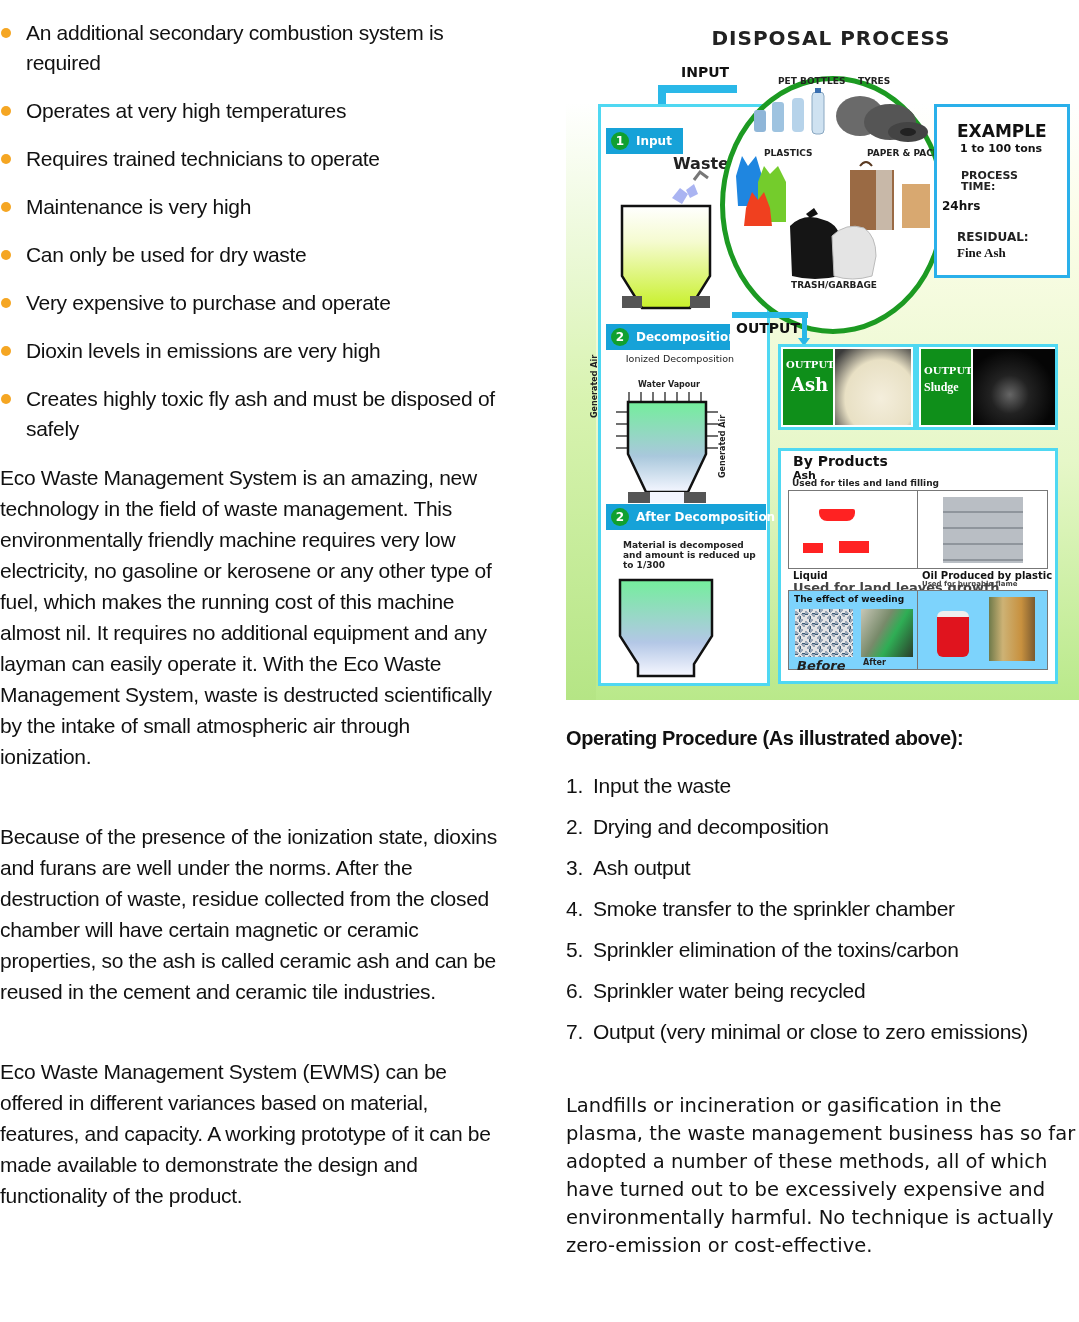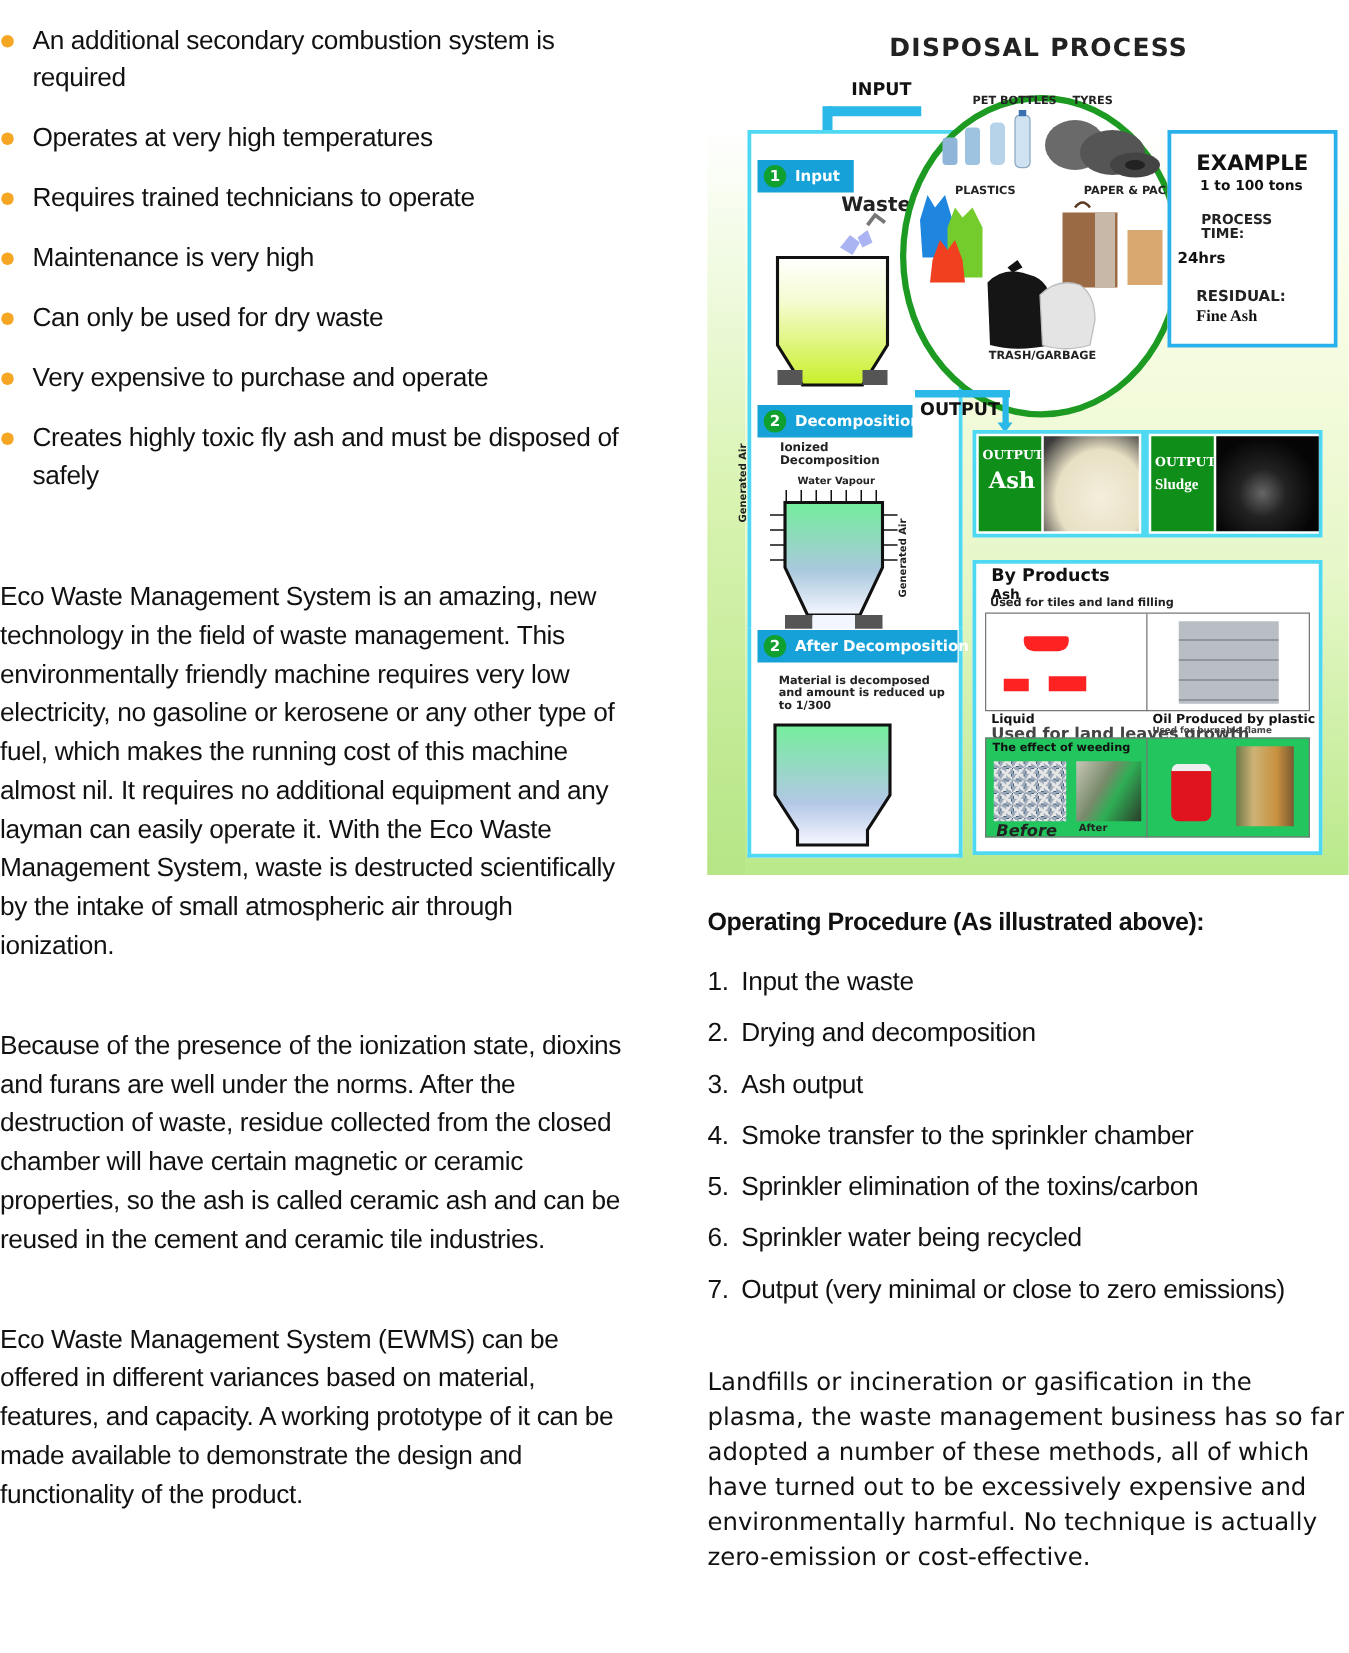--- a/index.html
+++ b/index.html
@@ -50,20 +50,21 @@
 <body>
 
 <div class="left-col">
   <ul class="bullet-list">
     <li class="bullet-item"><span class="bullet-dot"></span><span>An additional secondary combustion system is required</span></li>
     <li class="bullet-item"><span class="bullet-dot"></span><span>Operates at very high temperatures</span></li>
     <li class="bullet-item"><span class="bullet-dot"></span><span>Requires trained technicians to operate</span></li>
     <li class="bullet-item"><span class="bullet-dot"></span><span>Maintenance is very high</span></li>
     <li class="bullet-item"><span class="bullet-dot"></span><span>Can only be used for dry waste</span></li>
     <li class="bullet-item"><span class="bullet-dot"></span><span>Very expensive to purchase and operate</span></li>
+    <li class="bullet-item"><span class="bullet-dot"></span><span>Dioxin levels in emissions are very high</span></li>
     <li class="bullet-item"><span class="bullet-dot"></span><span>Creates highly toxic fly ash and must be disposed of safely</span></li>
   </ul>
 
   <p class="para" style="top:462px;">Eco Waste Management System is an amazing, new technology in the field of waste management. This environmentally friendly machine requires very low electricity, no gasoline or kerosene or any other type of fuel, which makes the running cost of this machine almost nil. It requires no additional equipment and any layman can easily operate it. With the Eco Waste Management System, waste is destructed scientifically by the intake of small atmospheric air through ionization.</p>
   <p class="para" style="top:821px;">Because of the presence of the ionization state, dioxins and furans are well under the norms. After the destruction of waste, residue collected from the closed chamber will have certain magnetic or ceramic properties, so the ash is called ceramic ash and can be reused in the cement and ceramic tile industries.</p>
   <p class="para" style="top:1056px;">Eco Waste Management System (EWMS) can be offered in different variances based on material, features, and capacity. A working prototype of it can be made available to demonstrate the design and functionality of the product.</p>
 </div>
 
 <div class="right-col">
 
@@ -100,21 +101,21 @@
         </defs>
       <polygon points="2,2 90,2 90,72 70,104 22,104 2,72" fill="url(#g1)" stroke="#111" stroke-width="2.5"></polygon>
       <rect x="2" y="92" width="20" height="12" fill="#555"></rect>
       <rect x="70" y="92" width="20" height="12" fill="#555"></rect>
     </svg>
 
     <div class="stage-label" style="left:40px; top:306px; width:124px;">
       <span class="stage-num">2</span>
       <span>Decomposition</span>
     </div>
-    <div class="small-label" style="left:58px; top:336px; width:110px; text-align:left; white-space:normal; line-height:10px; font-weight:bold; font-size:9.5px;">Ionized Decomposition</div>
+    <div class="small-label" style="left:58px; top:336px; width:110px; text-align:right; white-space:normal; line-height:10px; font-weight:normal; font-size:9.5px;">Ionized Decomposition</div>
     <div class="small-label" style="left:72px; top:362px; font-size:8px; font-weight:bold;">Water Vapour</div>
     <div class="small-label" style="left:24px; top:400px; font-size:8px; font-weight:bold; transform:rotate(-90deg); transform-origin:left top;"><span>Generated Air</span></div>
     <div class="small-label" style="left:152px; top:460px; font-size:8px; font-weight:bold; transform:rotate(-90deg); transform-origin:left top;"><span>Generated Air</span></div>
     <svg style="position:absolute; left:46px; top:370px;" width="110" height="128">
       <defs>
           <linearGradient id="g2" x1="0" y1="0" x2="0" y2="1">
             <stop offset="0" stop-color="#74ee9c"></stop>
             <stop offset="0.6" stop-color="#a9c8dc"></stop>
             <stop offset="1" stop-color="#f4f6ff"></stop>
           </linearGradient>
@@ -239,21 +240,21 @@
       <div class="photo" style="left:14px; top:52px; width:20px; height:10px; background:#f22;"></div>
       <div class="photo" style="left:50px; top:50px; width:30px; height:12px; background:#f22;"></div>
       <div class="photo" style="left:154px; top:6px; width:80px; height:66px; background: repeating-linear-gradient(180deg, #b9bec4 0px, #b9bec4 14px, #8f959c 14px, #8f959c 16px);"></div>
     </div>
 
     <div class="bold-label" style="left:227px; top:552px; font-size:10px;">Liquid</div>
     <div class="small-label" style="left:227px; top:562px; font-size:13px; color:#444;">Used for land leaves growth</div>
     <div class="bold-label" style="left:356px; top:552px; font-size:10px;">Oil Produced by plastic</div>
     <div class="small-label" style="left:356px; top:562px; font-size:7px; color:#444;">Used for burnable flame</div>
 
-    <div style="position:absolute; left:222px; top:572px; width:260px; height:80px; border:1px solid #777; background:#22c55e;">
+    <div style="position:absolute; left:222px; top:572px; width:260px; height:80px; border:1px solid #777; background:#7dd3fc;">
       <div style="position:absolute; left:128px; top:0; width:1px; height:79px; background:#777;"></div>
       <div class="bold-label" style="left:5px; top:3px; font-size:9px;">The effect of weeding</div>
       <div class="photo" style="left:6px; top:18px; width:58px; height:48px; background: repeating-conic-gradient(#9aa7b8 0% 10%, #e6e6e6 10% 20%, #3b5b74 20% 25%) 0 0/10px 10px;"></div>
       <div class="photo" style="left:72px; top:18px; width:52px; height:48px; background: linear-gradient(120deg, #c7c7b7 0%, #788a6a 40%, #2fae55 60%, #2b3c2a 100%);"></div>
       <div class="small-label" style="left:8px; top:67px; font-size:13px; font-weight:bold;font-style:italic;">Before</div>
       <div class="small-label" style="left:74px; top:67px; font-size:8px; font-weight:bold;">After</div>
       <div class="photo" style="left:148px; top:20px; width:32px; height:46px; background:#e0141e; border-radius:6px; border-top:6px solid #eee;"></div>
       <div class="photo" style="left:200px; top:6px; width:46px; height:64px; background: linear-gradient(90deg, #6f7a4a 0%, #cdb275 30%, #c8913f 70%, #7a5a30 100%);"></div>
     </div>
   </div>

